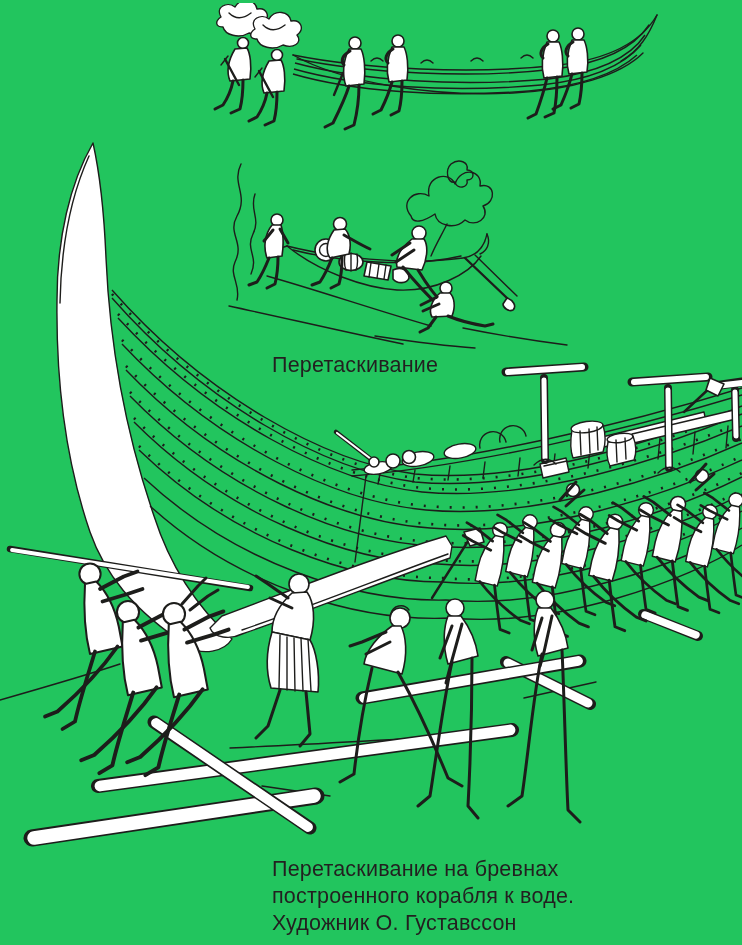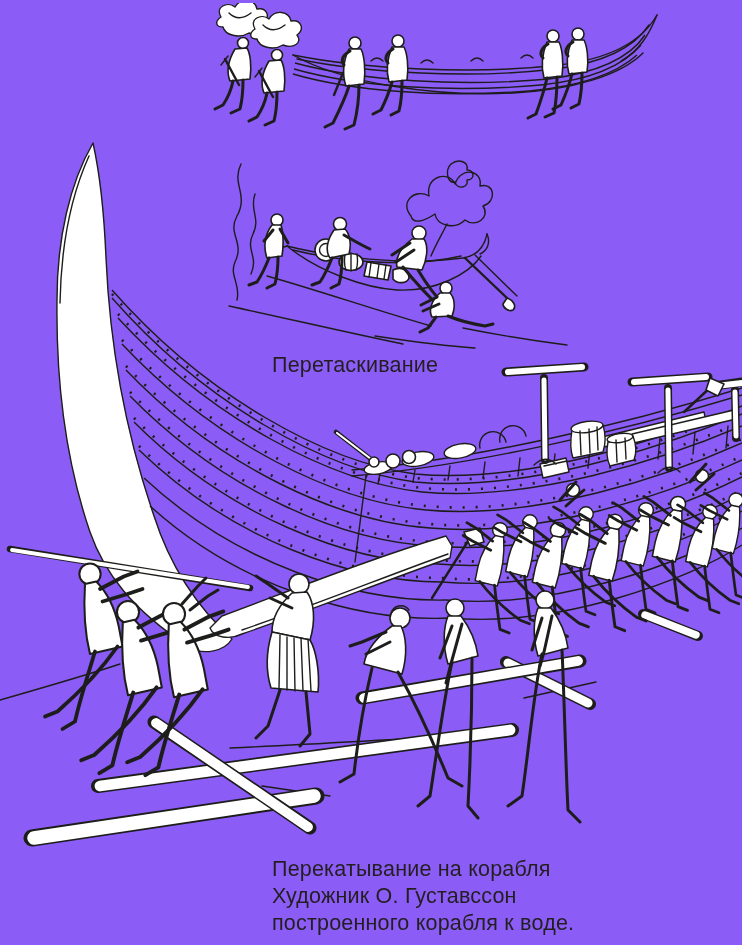--- a/index.html
+++ b/index.html
@@ -1,18 +1,18 @@
 <!DOCTYPE html>
 <html><head>
 <meta charset="utf-8">
 <style>
   html,body{margin:0;padding:0;background:#ffffff;}
   body{width:742px;height:945px;position:relative;overflow:hidden;
        font-family:"Liberation Sans","DejaVu Sans",sans-serif;}
-  .page{position:absolute;inset:0;background:#8b5cf6;}
+  .page{position:absolute;inset:0;background:#22c55e;}
   .illu{position:absolute;}
   .caption{position:absolute;color:#231f20;font-size:21.5px;line-height:27px;
            letter-spacing:.2px;font-weight:500;white-space:nowrap;}
   .caption span{display:block;}
   
   .ln{fill:none;stroke:#1d1d1b;stroke-width:1.4;stroke-linecap:round;stroke-linejoin:round;}
   .ln2{fill:none;stroke:#1d1d1b;stroke-width:2.4;stroke-linecap:round;stroke-linejoin:round;}
   .fig{fill:#ffffff;stroke:#1d1d1b;stroke-width:1.6;stroke-linejoin:round;}
   .wh{fill:#ffffff;stroke:#1d1d1b;stroke-width:1.4;stroke-linejoin:round;}
   .limb{fill:none;stroke:#1d1d1b;stroke-width:3;stroke-linecap:round;stroke-linejoin:round;}
@@ -374,18 +374,18 @@
       <path class="ln" d="M 391,476 a 10,10 0 0 1 18,-4"></path>
       <path class="fig" d="M 392,488 C 378,498 366,512 364,526 L 402,536 C 408,516 406,498 401,488 Z"></path>
       <path class="limb" d="M 386,494 L 362,504 L 350,508"></path>
       <path class="limb" d="M 390,504 L 366,516"></path>
       <path class="limb" d="M 398,534 C 418,570 434,606 448,640 L 462,648"></path>
       <path class="limb" d="M 372,530 C 364,564 358,600 354,636 L 340,644"></path>
     </g>
   </svg>
 
   <div class="caption" style="left:272px;top:856px">
-    <span>Перекатывание на корабля</span>
+    <span>Перетаскивание на бревнах</span>
+    <span>построенного корабля к воде.</span>
     <span>Художник О. Густавссон</span>
-    <span>построенного корабля к воде.</span>
   </div>
 
 </div>
 
 </body></html>

